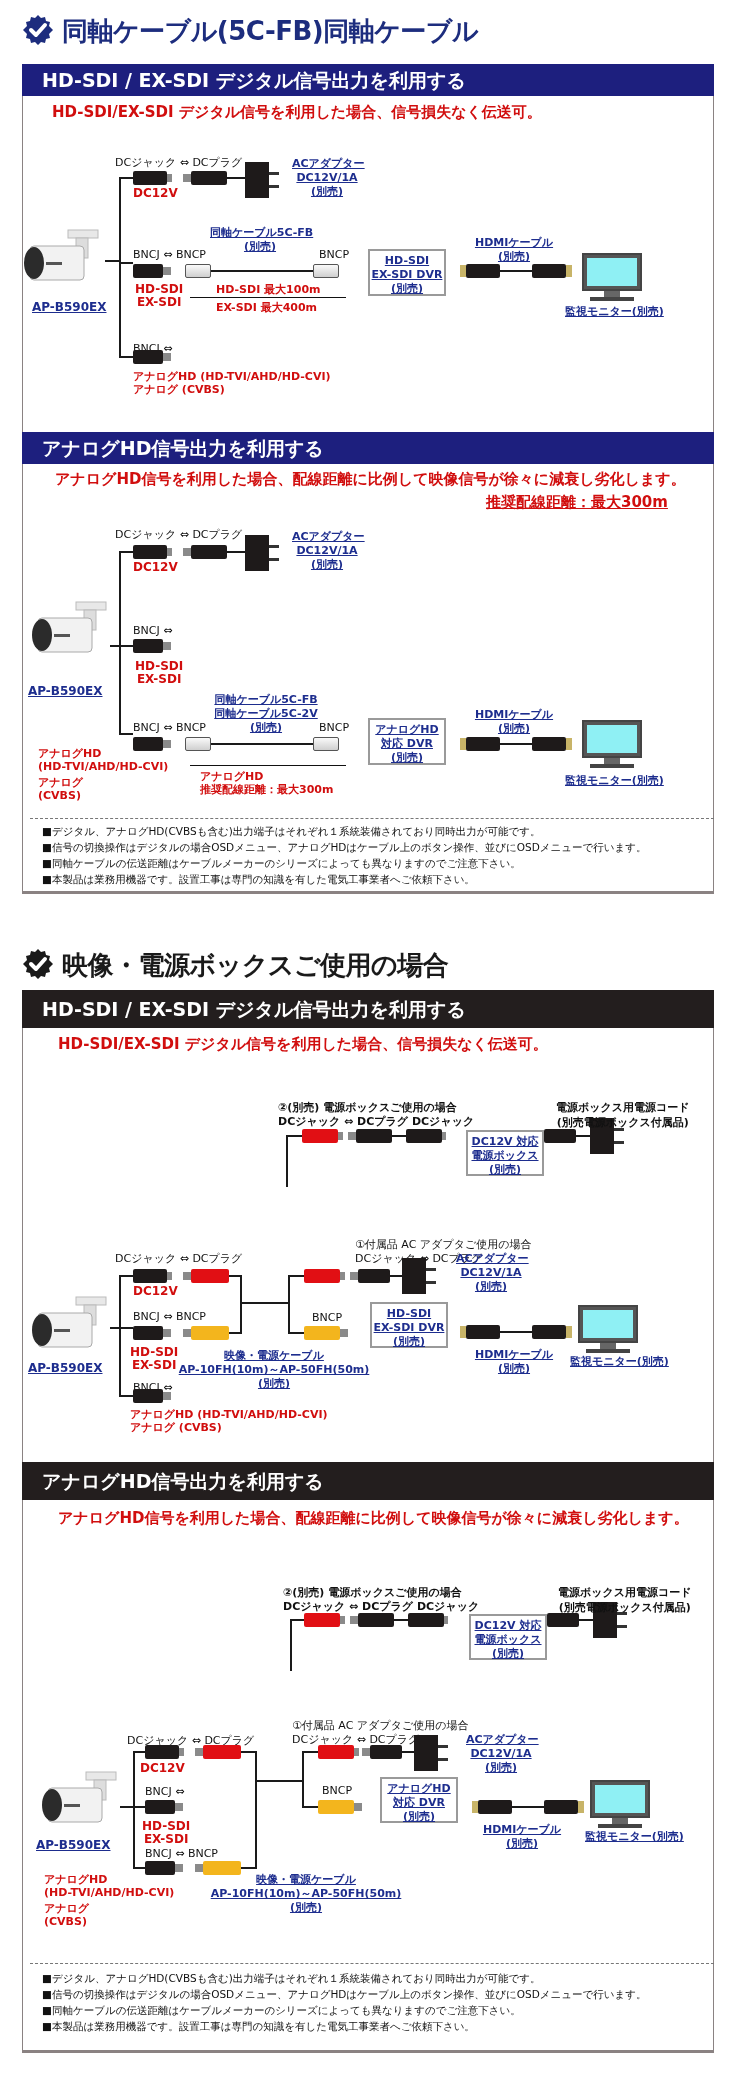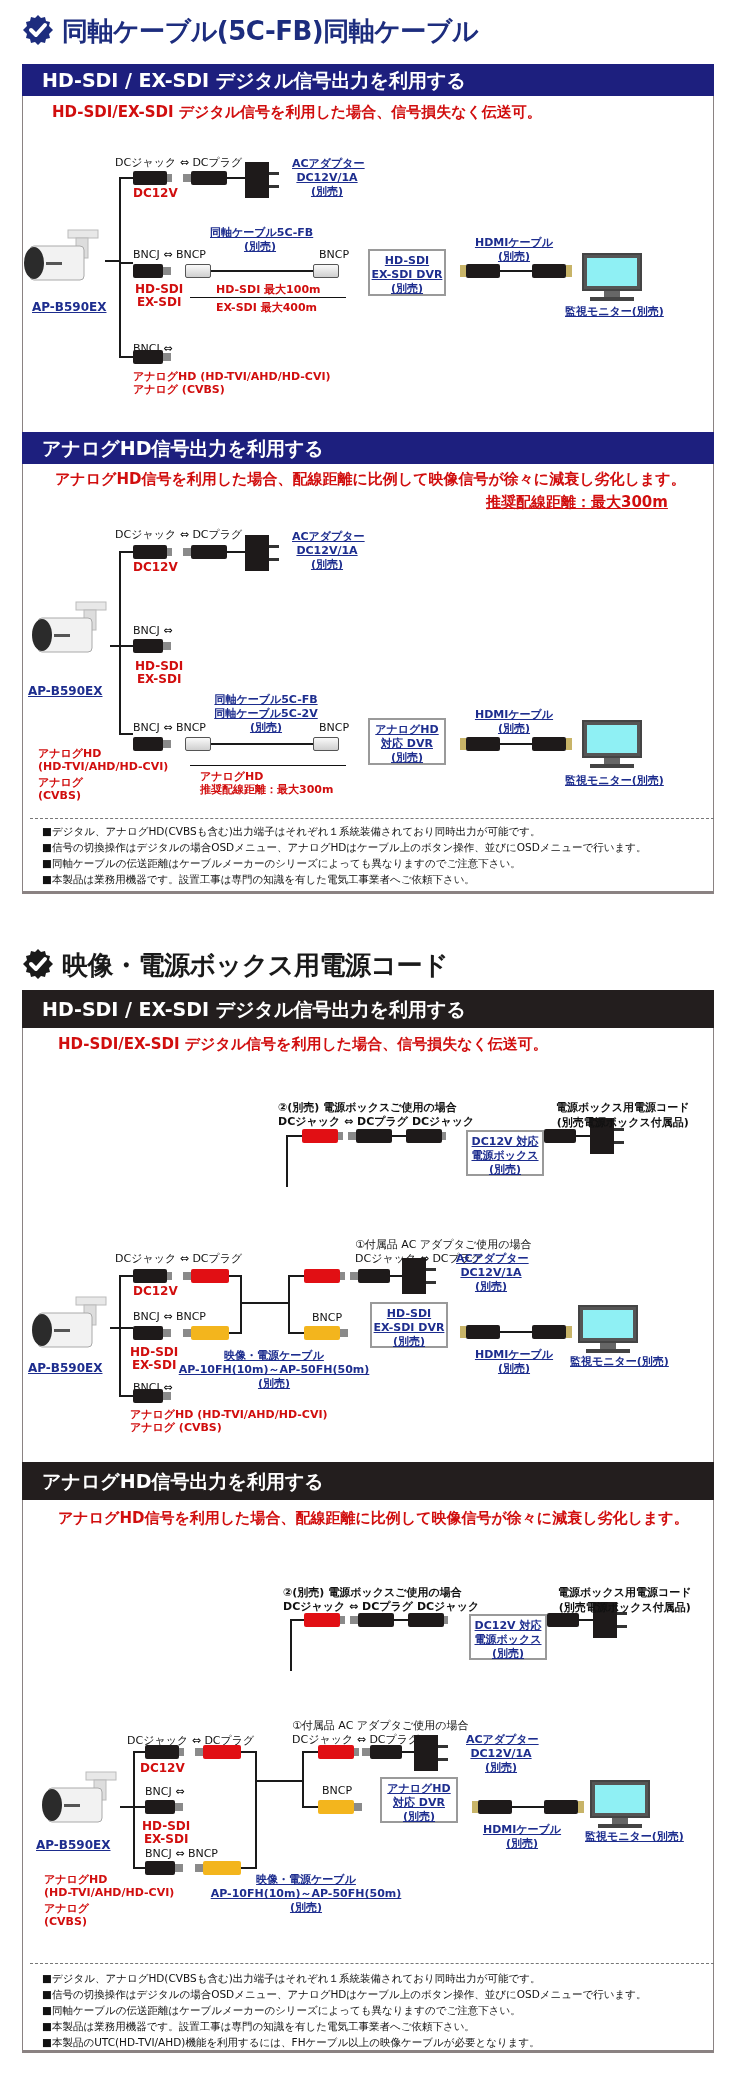--- a/index.html
+++ b/index.html
@@ -270,21 +270,21 @@
     <div>■同軸ケーブルの伝送距離はケーブルメーカーのシリーズによっても異なりますのでご注意下さい。</div>
     <div>■本製品は業務用機器です。設置工事は専門の知識を有した電気工事業者へご依頼下さい。</div>
 </div>
 
 <div class="sec-title" style="top:948px; color:#1a1a1a;">
   <span class="badge">
     <svg viewBox="0 0 32 32">
         <path d="M16 1 L19 4 L23 3 L24 7 L28 8 L27 12 L31 16 L27 20 L28 24 L24 25 L23 29 L19 28 L16 31 L13 28 L9 29 L8 25 L4 24 L5 20 L1 16 L5 12 L4 8 L8 7 L9 3 L13 4 Z" fill="#1a1a1a"></path>
         <path d="M9 16 L14 21 L23 11" stroke="#fff" stroke-width="4" fill="none" stroke-linecap="round" stroke-linejoin="round"></path>
       </svg>
-  </span><span>映像・電源ボックス用電源コード</span>
+  </span><span>映像・電源ボックスご使用の場合</span>
 </div>
 
 <div class="panel" style="top:990px; height:1063px;"></div>
 <div class="bar black" style="top:990px; height:38px; line-height:38px;">HD-SDI / EX-SDI デジタル信号出力を利用する</div>
 <div class="lead" style="left:58px; top:1035px;">HD-SDI/EX-SDI デジタル信号を利用した場合、信号損失なく伝送可。</div>
 
 <div>
   <div class="lblb" style="left:278px; top:1100px;">②(別売) 電源ボックスご使用の場合</div>
   <div class="lblb" style="left:278px; top:1114px;">DCジャック ⇔ DCプラグ  DCジャック</div>
   <div class="wire" style="left:286px; top:1135px; width:2px; height:52px;"></div>
@@ -608,14 +608,13 @@
       <div>(別売)</div>
     </div>
 </div>
 
 <div class="dash" style="top:1963px;"></div>
 <div class="notes" style="top:1970px;">
   <div>■デジタル、アナログHD(CVBSも含む)出力端子はそれぞれ１系統装備されており同時出力が可能です。</div>
     <div>■信号の切換操作はデジタルの場合OSDメニュー、アナログHDはケーブル上のボタン操作、並びにOSDメニューで行います。</div>
     <div>■同軸ケーブルの伝送距離はケーブルメーカーのシリーズによっても異なりますのでご注意下さい。</div>
     <div>■本製品は業務用機器です。設置工事は専門の知識を有した電気工事業者へご依頼下さい。</div>
-    <div>■本製品のUTC(HD-TVI/AHD)機能を利用するには、FHケーブル以上の映像ケーブルが必要となります。</div>
 </div>
 
 </body></html>

